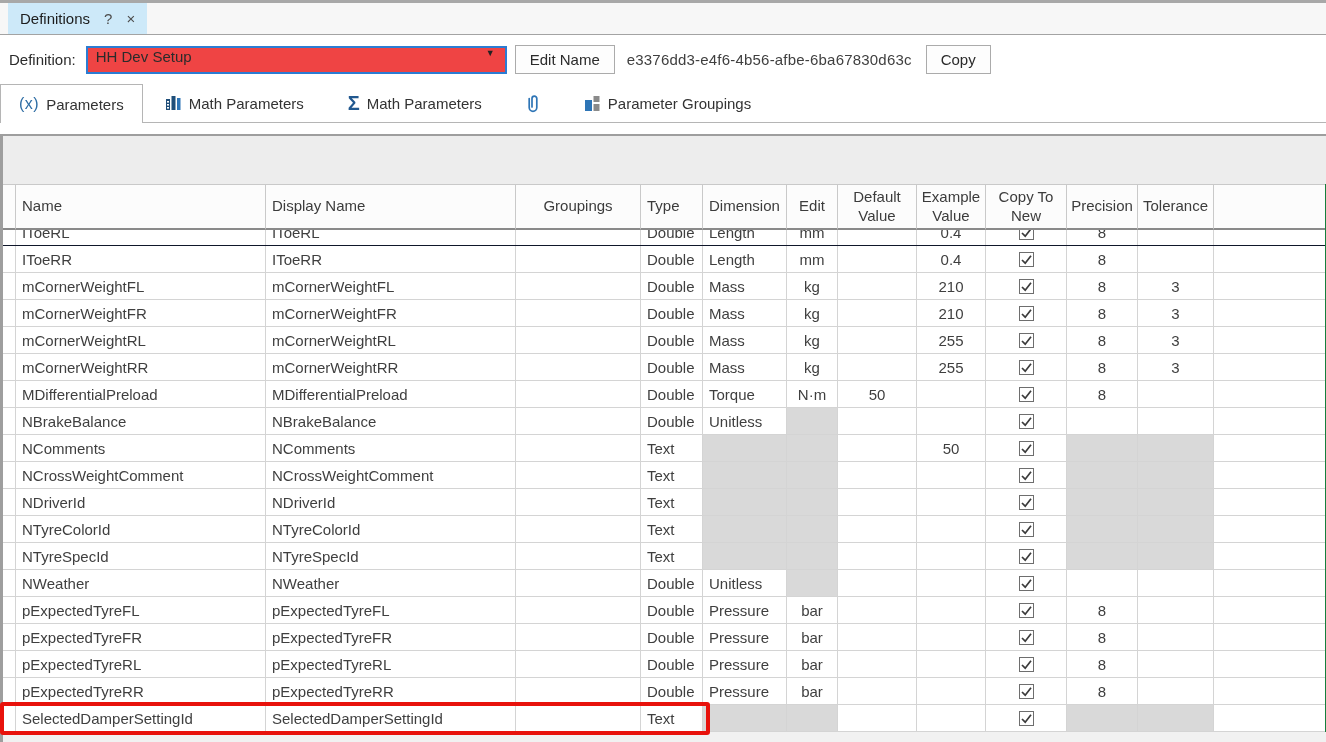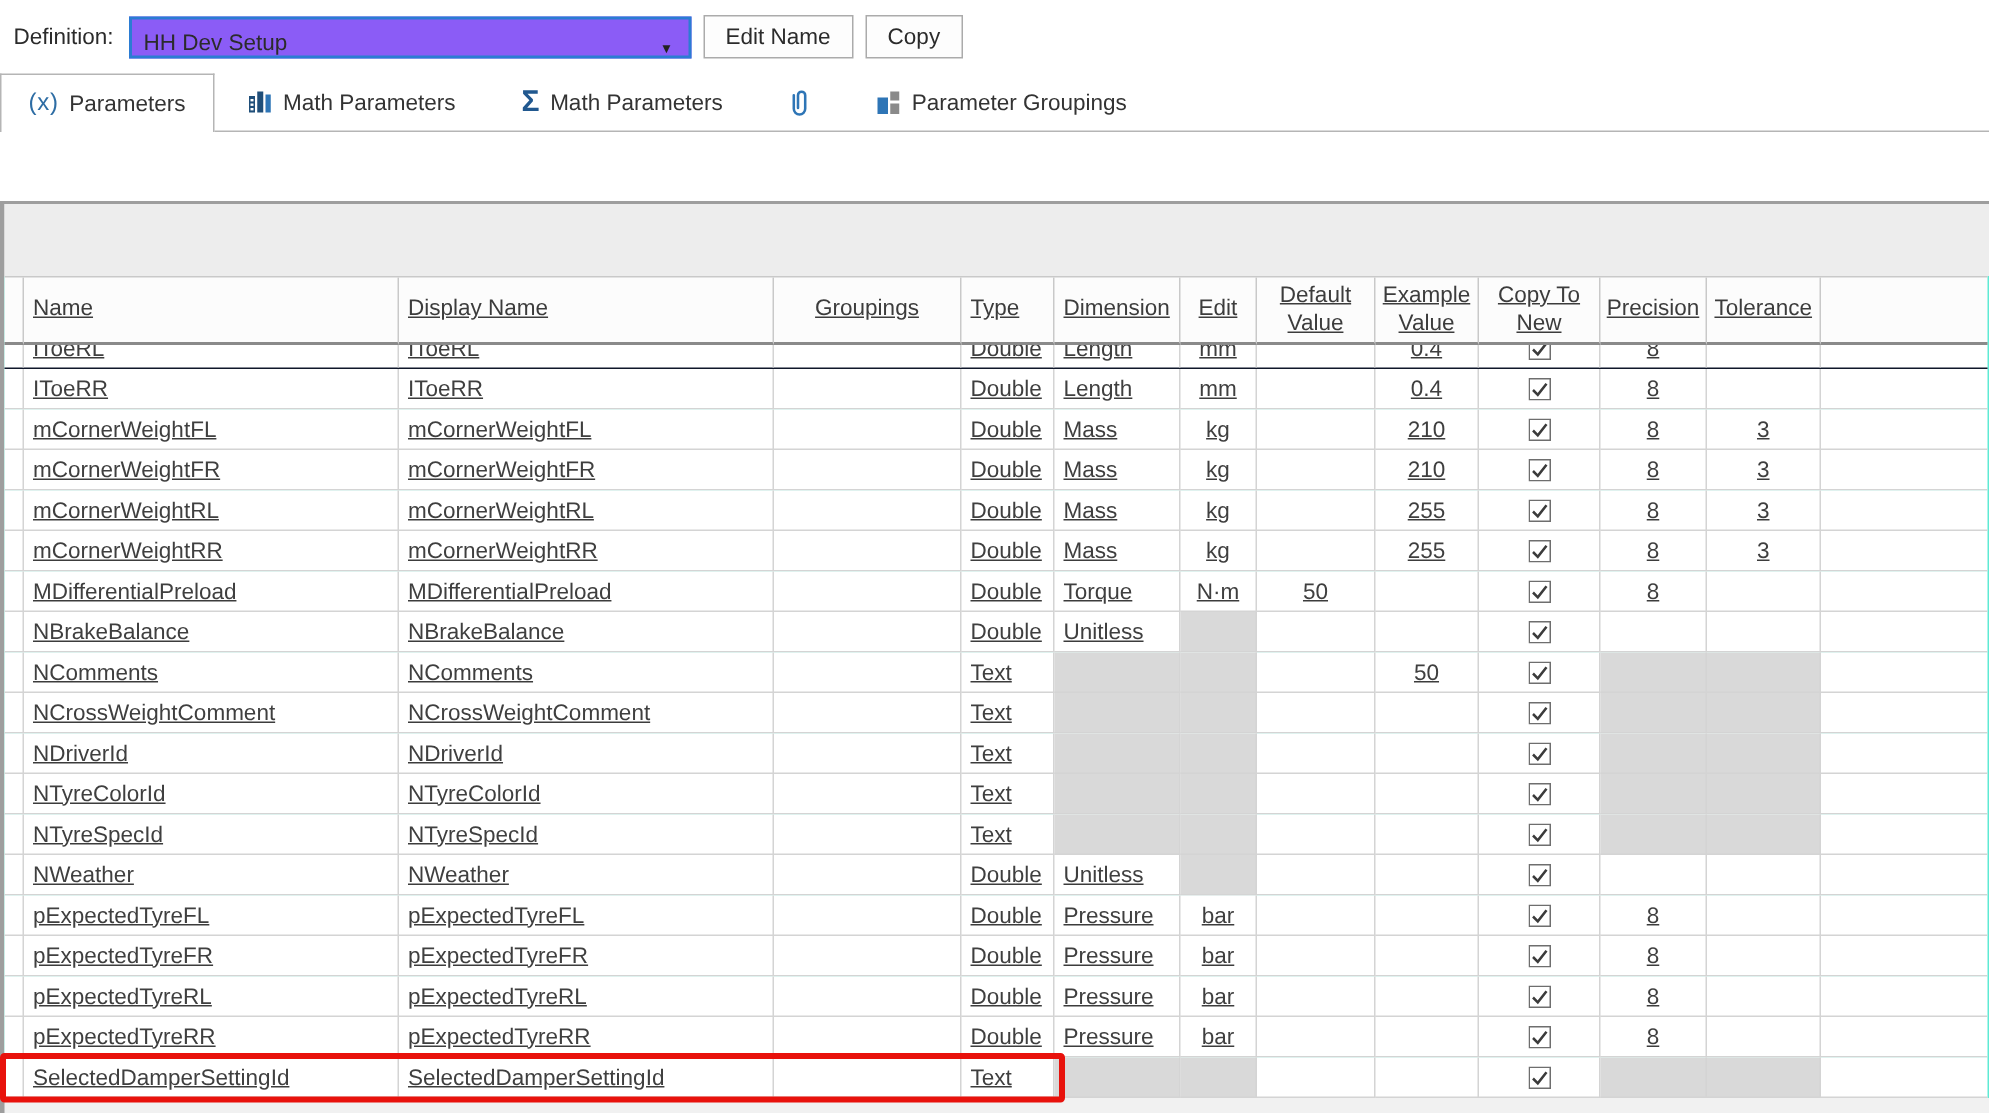--- a/index.html
+++ b/index.html
@@ -24,22 +24,22 @@
   }
   .doc-tab .tab-glyph { color:#4d4d4d; font-size:15px; }
 
   
   .toolbar {
     height:49px; background:#ffffff; display:flex; align-items:center;
     padding-left:9px; gap:8px;
   }
   .def-label { font-size:15px; color:#2b2b2b; margin-right:2px; }
   .combo {
-    width:375px; height:28px; background:#8b5cf6;
-    border:2px solid #2b7cd3; display:flex; align-items:flex-end;
+    width:421px; height:28px; background:#ef4444;
+    border:2px solid #2b7cd3; display:flex; align-items:flex-start;
     padding:0 8px; font-size:15px; color:#2b2b2b;
   }
   .combo-text { flex:1; }
   .combo-arrow { font-size:9px; color:#222; padding-right:2px; }
   .btn {
     height:29px; background:#fdfdfd; border:1px solid #ababab;
     font-family:"Liberation Sans", sans-serif; font-size:15px; color:#2b2b2b;
     padding:0 14px; cursor:default;
   }
   .guid { font-size:15px; color:#3f3f3f; padding:0 6px 0 4px; letter-spacing:0.2px; }
@@ -62,21 +62,21 @@
   .sigma { color:#21588f; font-size:20px; font-weight:bold; line-height:1; }
 
   
   .grid-wrap {
     position:absolute; left:0; right:0; top:134px; bottom:0;
     border-top:2px solid #9e9e9e; border-left:3px solid #9e9e9e;
     background:#f1f1f1;
   }
   .group-panel { height:48px; background:#ededed; }
 
-  .grid { background:#5eead4;text-decoration:underline; }
+  .grid { background:#15803d; }
   .grow { display:flex; width:1322px; background:#fff; position:relative; }
   .grow .cell {
     border-right:1px solid #d4d4d4; border-bottom:1px solid #d4d4d4;
     font-size:15px; color:#3f3f3f; overflow:hidden; white-space:nowrap;
     display:flex; align-items:center; height:27px; line-height:27px;
   }
   .grow .cell.al { justify-content:flex-start; padding-left:6px; }
   .grow .cell.ac { justify-content:center; }
   .grow .cell.disabled { background:#d9d9d9; }
   .grow .cell.filler { border-right:none; flex:1; }
@@ -104,28 +104,36 @@
   .red-frame {
     position:absolute; left:-3px; top:-3px; width:710px; height:33px;
     border:4px solid #e8120c; border-radius:3px; pointer-events:none; z-index:5;
   }
 </style>
 </head>
 <body>
 
 <div class="app">
 
+  <div class="top-strip">
+    <div class="doc-tab">
+      <span>Definitions</span>
+      <span class="tab-glyph">?</span>
+      <span class="tab-glyph">×</span>
+    </div>
+  </div>
 
   <div class="toolbar">
     <span class="def-label">Definition:</span>
     <div class="combo">
       <span class="combo-text">HH Dev Setup</span>
       <span class="combo-arrow">▼</span>
     </div>
     <button class="btn">Edit Name</button>
+    <span class="guid">e3376dd3-e4f6-4b56-afbe-6ba67830d63c</span>
     <button class="btn">Copy</button>
   </div>
 
   <div class="param-tabstrip" id="tabstrip">
       <div class="ptab active">
         <span class="icn">
           <span class="x-parens">(x)</span>
         </span>
         <span>Parameters</span>
       </div>

